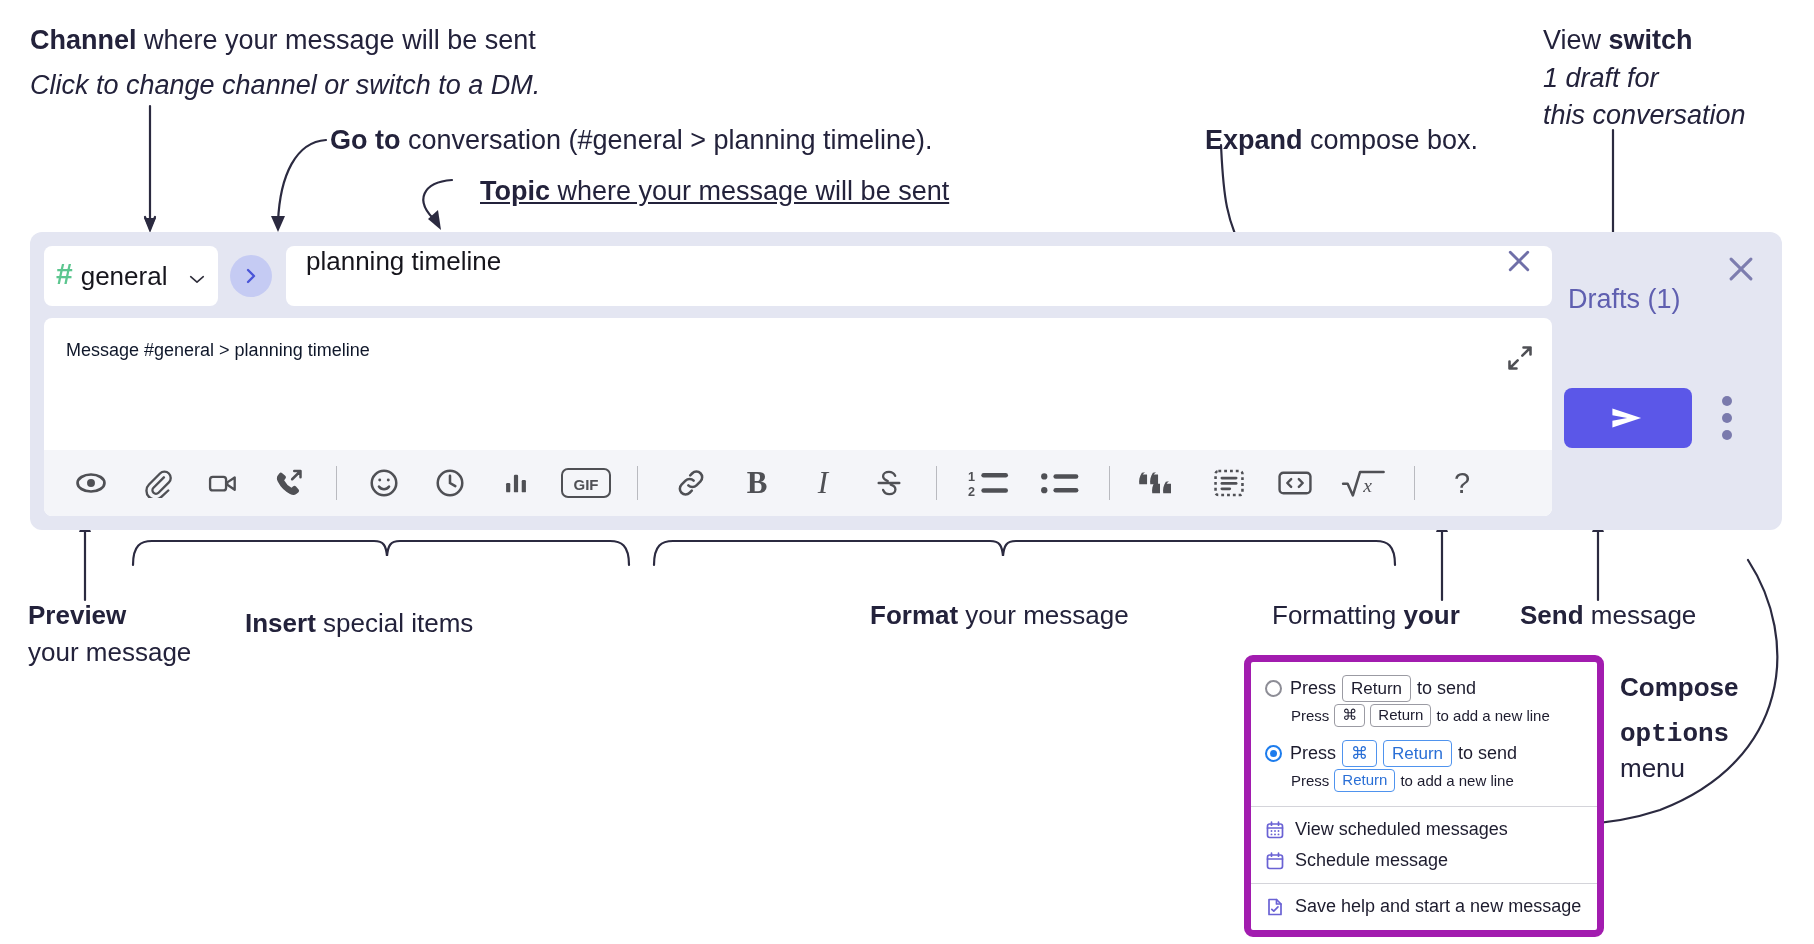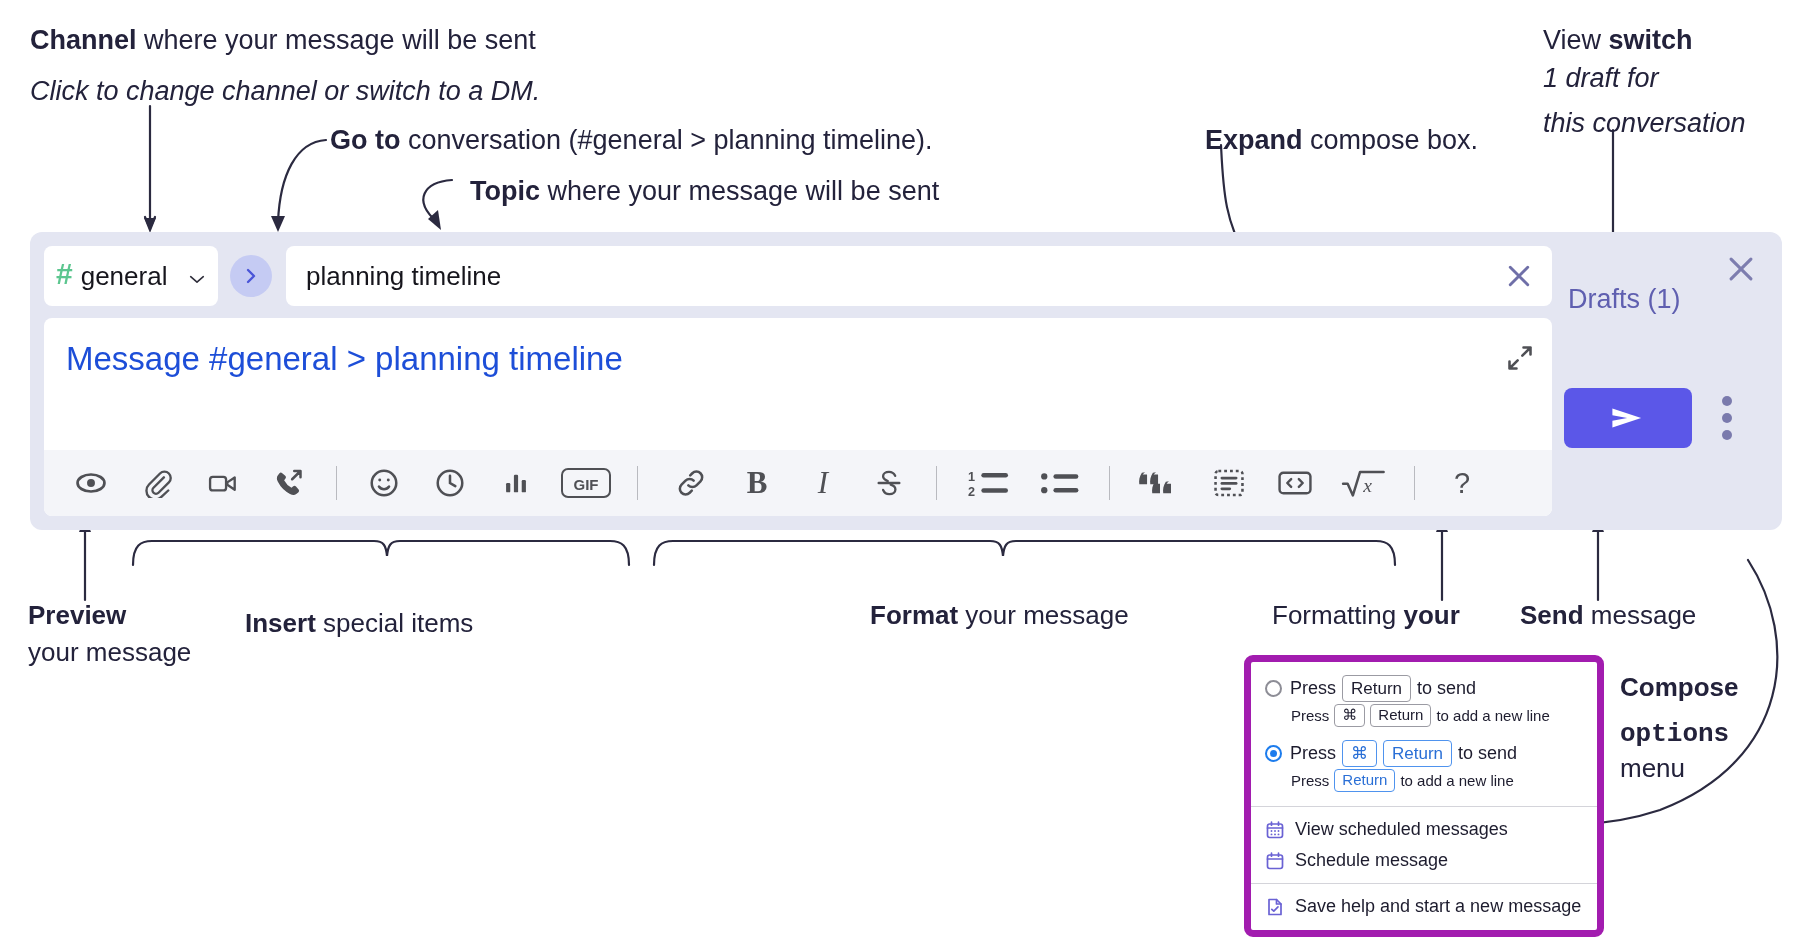--- a/index.html
+++ b/index.html
@@ -52,37 +52,37 @@
     width:42px; height:42px; border-radius:50%;
     background:#c5cbf3;
     margin-left:12px;
     display:flex; align-items:center; justify-content:center;
   }
 
   .topic-field{
     margin-left:14px;
     flex:1; height:60px;
     background:#ffffff; border-radius:8px;
-    display:flex; align-items:center;
+    display:flex; align-items:flex-start;
     padding:0 18px 0 20px;
   }
   .topic-value{ font-size:26px; color:#16151c; flex:1; }
   .topic-clear{ width:30px; height:30px; }
 
   
   .message-box{
     position:absolute; left:0; top:72px;
     width:100%; height:198px;
     background:#ffffff;
     border-radius:8px;
     overflow:hidden;
   }
   .msg-placeholder{
     position:absolute; left:22px; top:22px;
-    font-size:33px; color:#1d4ed8;
+    font-size:18px; color:#0f172a;
   }
   .expand-btn{ position:absolute; right:18px; top:26px; width:28px; height:28px; }
 
   
   .toolbar{
     position:absolute; left:0; bottom:0;
     width:100%; height:66px;
     background:#f4f5f9;
     display:flex; align-items:center;
     padding-left:18px;
@@ -172,39 +172,39 @@
 
     <path d="M1598 600 L1598 525"></path>
     <polygon points="1598,517 1592,532 1604,532" fill="#2b2a40" stroke="none"></polygon>
 
     <path d="M1748 560 C1800 640, 1790 760, 1660 810 C1600 830, 1540 826, 1520 818"></path>
   </g>
 </svg>
 
 <div class="anno anno-lg" style="left:30px; top:24px; width:560px;">
   <div><span class="b">Channel</span><span> where your message will be sent</span></div>
-  <div class="i" style="margin-top:18px;">Click to change channel or switch to a DM.</div>
+  <div class="i" style="margin-top:12px;">Click to change channel or switch to a DM.</div>
 </div>
 
 <div class="anno anno-lg" style="left:330px; top:124px; width:660px;">
   <span class="b">Go to</span><span> conversation (#general &gt; planning timeline).</span>
 </div>
 
-<div class="anno anno-lg" style="left:470px; top:175px; width:600px;">
+<div class="anno anno-lg" style="left:480px; top:175px; width:600px;text-decoration:underline;">
   <span class="b">Topic</span><span> where your message will be sent</span>
 </div>
 
 <div class="anno anno-lg" style="left:1205px; top:124px; width:420px;">
   <span class="b">Expand</span><span> compose box.</span>
 </div>
 
 <div class="anno anno-lg" style="left:1543px; top:24px; width:270px;">
   <div><span>View </span><span class="b">switch</span></div>
   <div class="i" style="margin-top:5px;">1 draft for</div>
-  <div class="i" style="margin-top:12px;font-style:italic;">this conversation</div>
+  <div class="i" style="margin-top:4px;font-style:italic;">this conversation</div>
 </div>
 
 <div class="compose-panel">
 
   <div class="panel-close">
     <svg viewBox="0 0 24 24" fill="none" stroke="#7d7daf" stroke-width="2.2" stroke-linecap="round">
         <path d="M5 5 L19 19 M19 5 L5 19"></path>
       </svg>
   </div>
 

